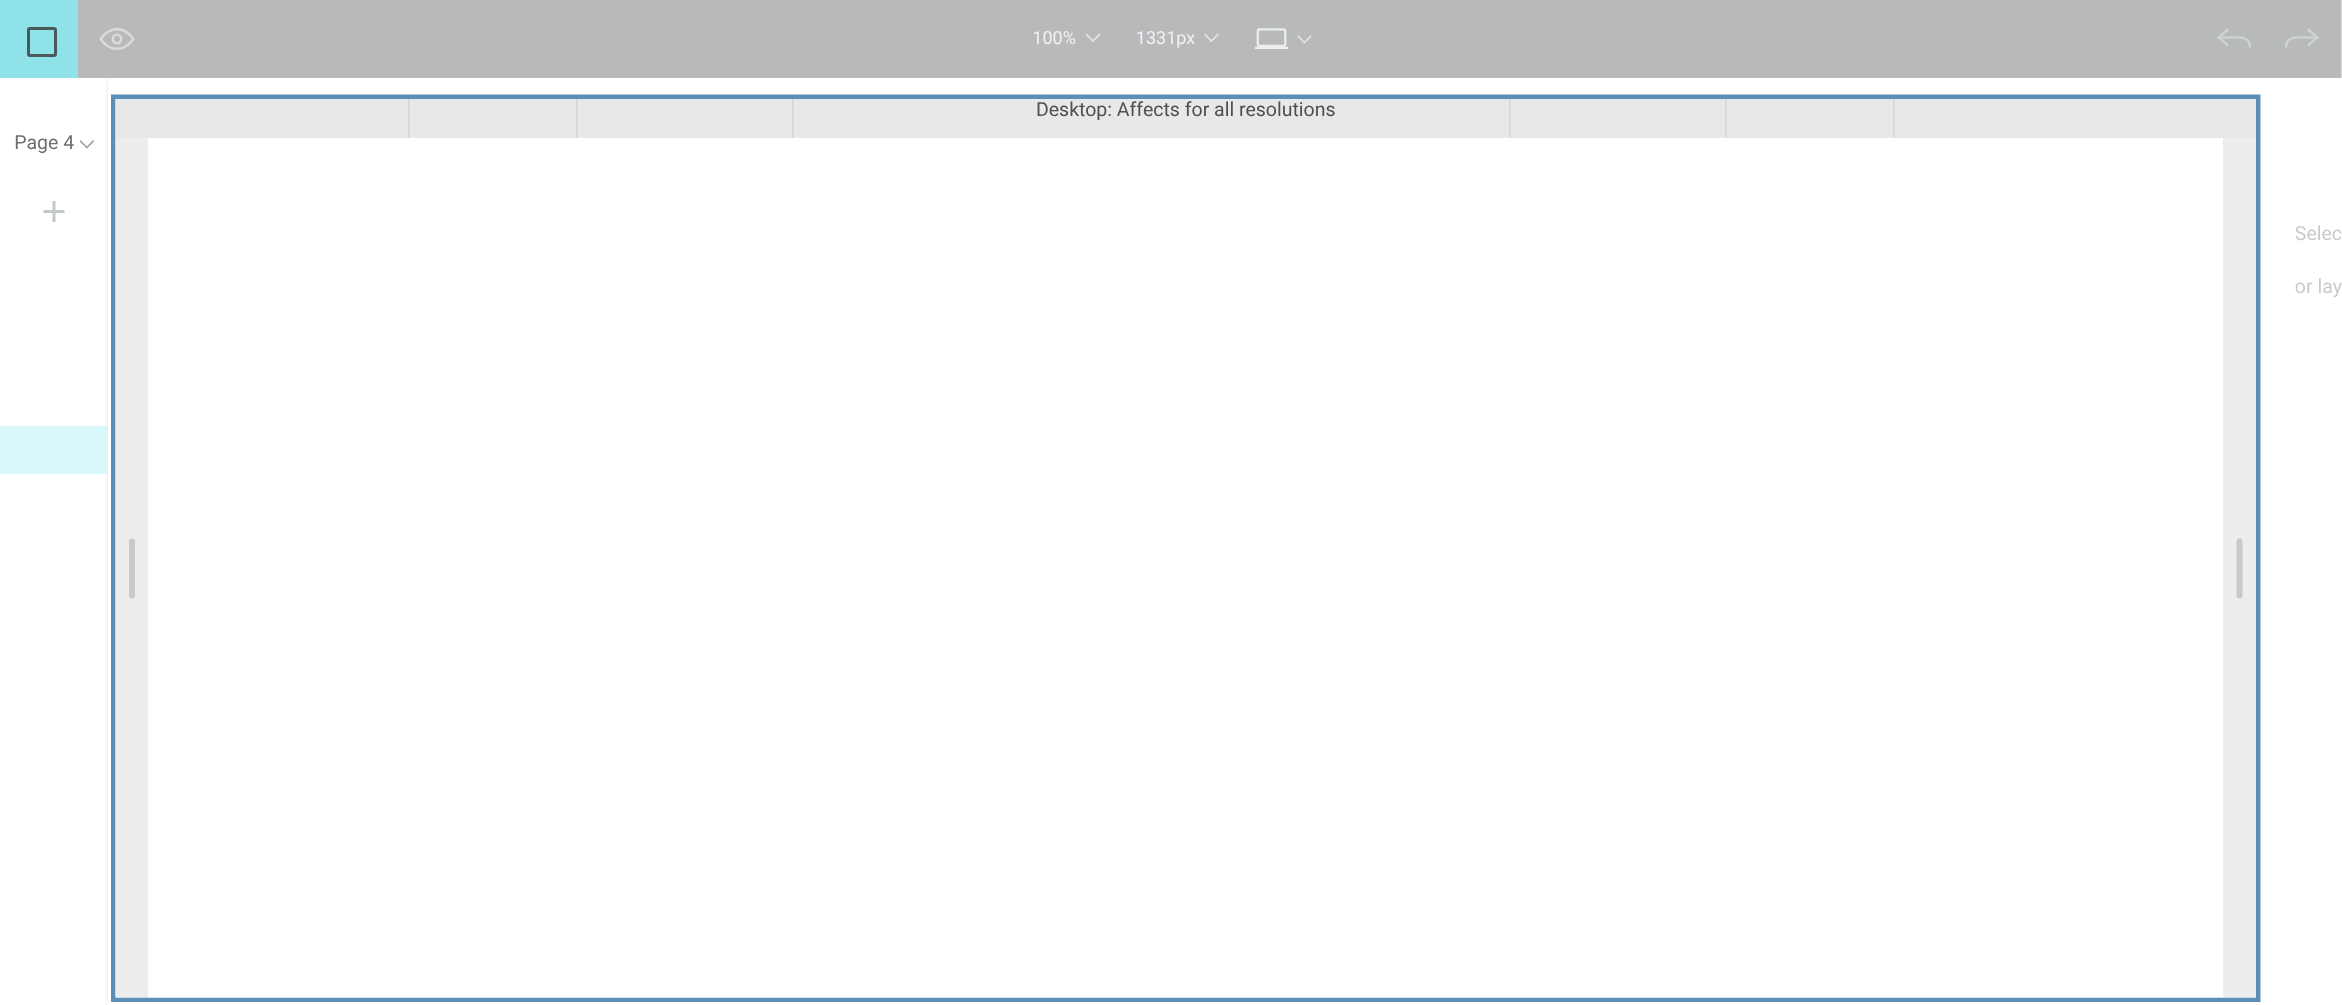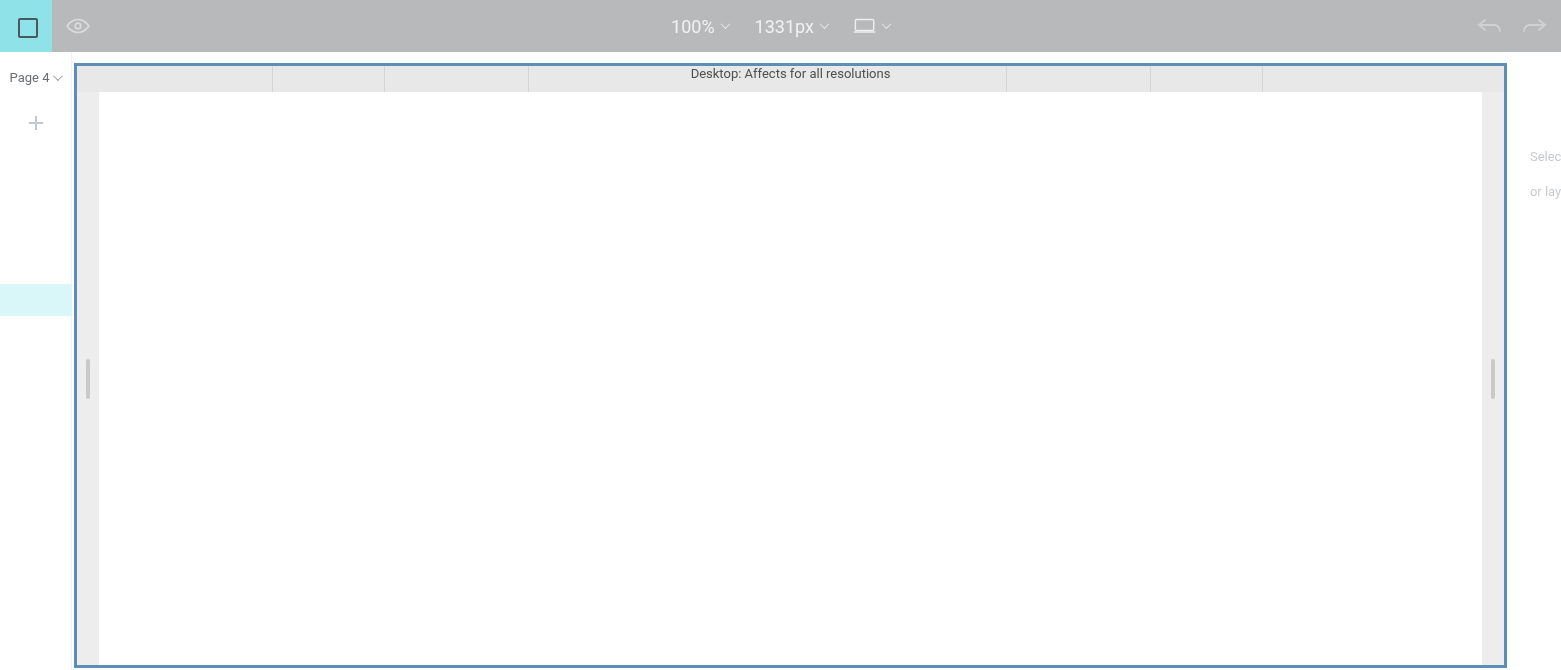--- a/index.html
+++ b/index.html
@@ -31,22 +31,22 @@
       linear-gradient(#4a5a5c,#4a5a5c) 0 3px / 100% 2px no-repeat,
       linear-gradient(#4a5a5c,#4a5a5c) 0 19px / 100% 2px no-repeat,
       linear-gradient(#4a5a5c,#4a5a5c) 3px 0 / 2px 100% no-repeat,
       linear-gradient(#4a5a5c,#4a5a5c) 19px 0 / 2px 100% no-repeat;
     opacity: 0;
   }
   .eye-icon svg { width: 26px; height: 26px; display:block; }
 
   .toolbar-center {
     position: absolute; left: 50%; transform: translateX(-50%);
-    display: flex; align-items: center; gap: 26px;
-    color: #f0f2f3; font-size: 18px;
+    display: flex; align-items: flex-start; gap: 26px;
+    color: #f0f2f3; font-size: 12px;
   }
   .dd { display: flex; align-items: center; gap: 6px; cursor: pointer; }
   .chev { width: 8px; height: 8px; display:inline-block; }
   .chev::before {
     content: ""; display: block; width: 6px; height: 6px;
     border-right: 1.5px solid #e4e6e7; border-bottom: 1.5px solid #e4e6e7;
     transform: rotate(45deg) translateY(-2px);
   }
   .device-icon svg { width: 22px; height: 16px; display: block; }
 
@@ -56,21 +56,21 @@
   .undo-icon svg, .redo-icon svg { width: 26px; height: 20px; display:block; }
 
   
   .left-col {
     position: absolute; left: 0; top: 52px; width: 72px; bottom: 0;
     background: #ffffff;
     border-right: 1px solid #f2f2f2;
     display:flex; flex-direction:column; align-items:center;
   }
   .page-selector {
-    margin-top: 18px; color: #6b6f72; font-size: 13px;
+    margin-top: 36px; color: #6b6f72; font-size: 13px;
     display:flex; align-items:center; gap:4px; cursor:pointer;
   }
   .page-selector .chev::before { border-color:#9aa0a3; }
   .add-btn {
     margin-top: 28px; width: 20px; height:20px; display:flex; align-items:center; justify-content:center;
     color:#b9bec1; font-size:18px; cursor:pointer;
     position:relative;
   }
   .add-btn::before, .add-btn::after {
     content:""; position:absolute; background:#c3c8cb;

